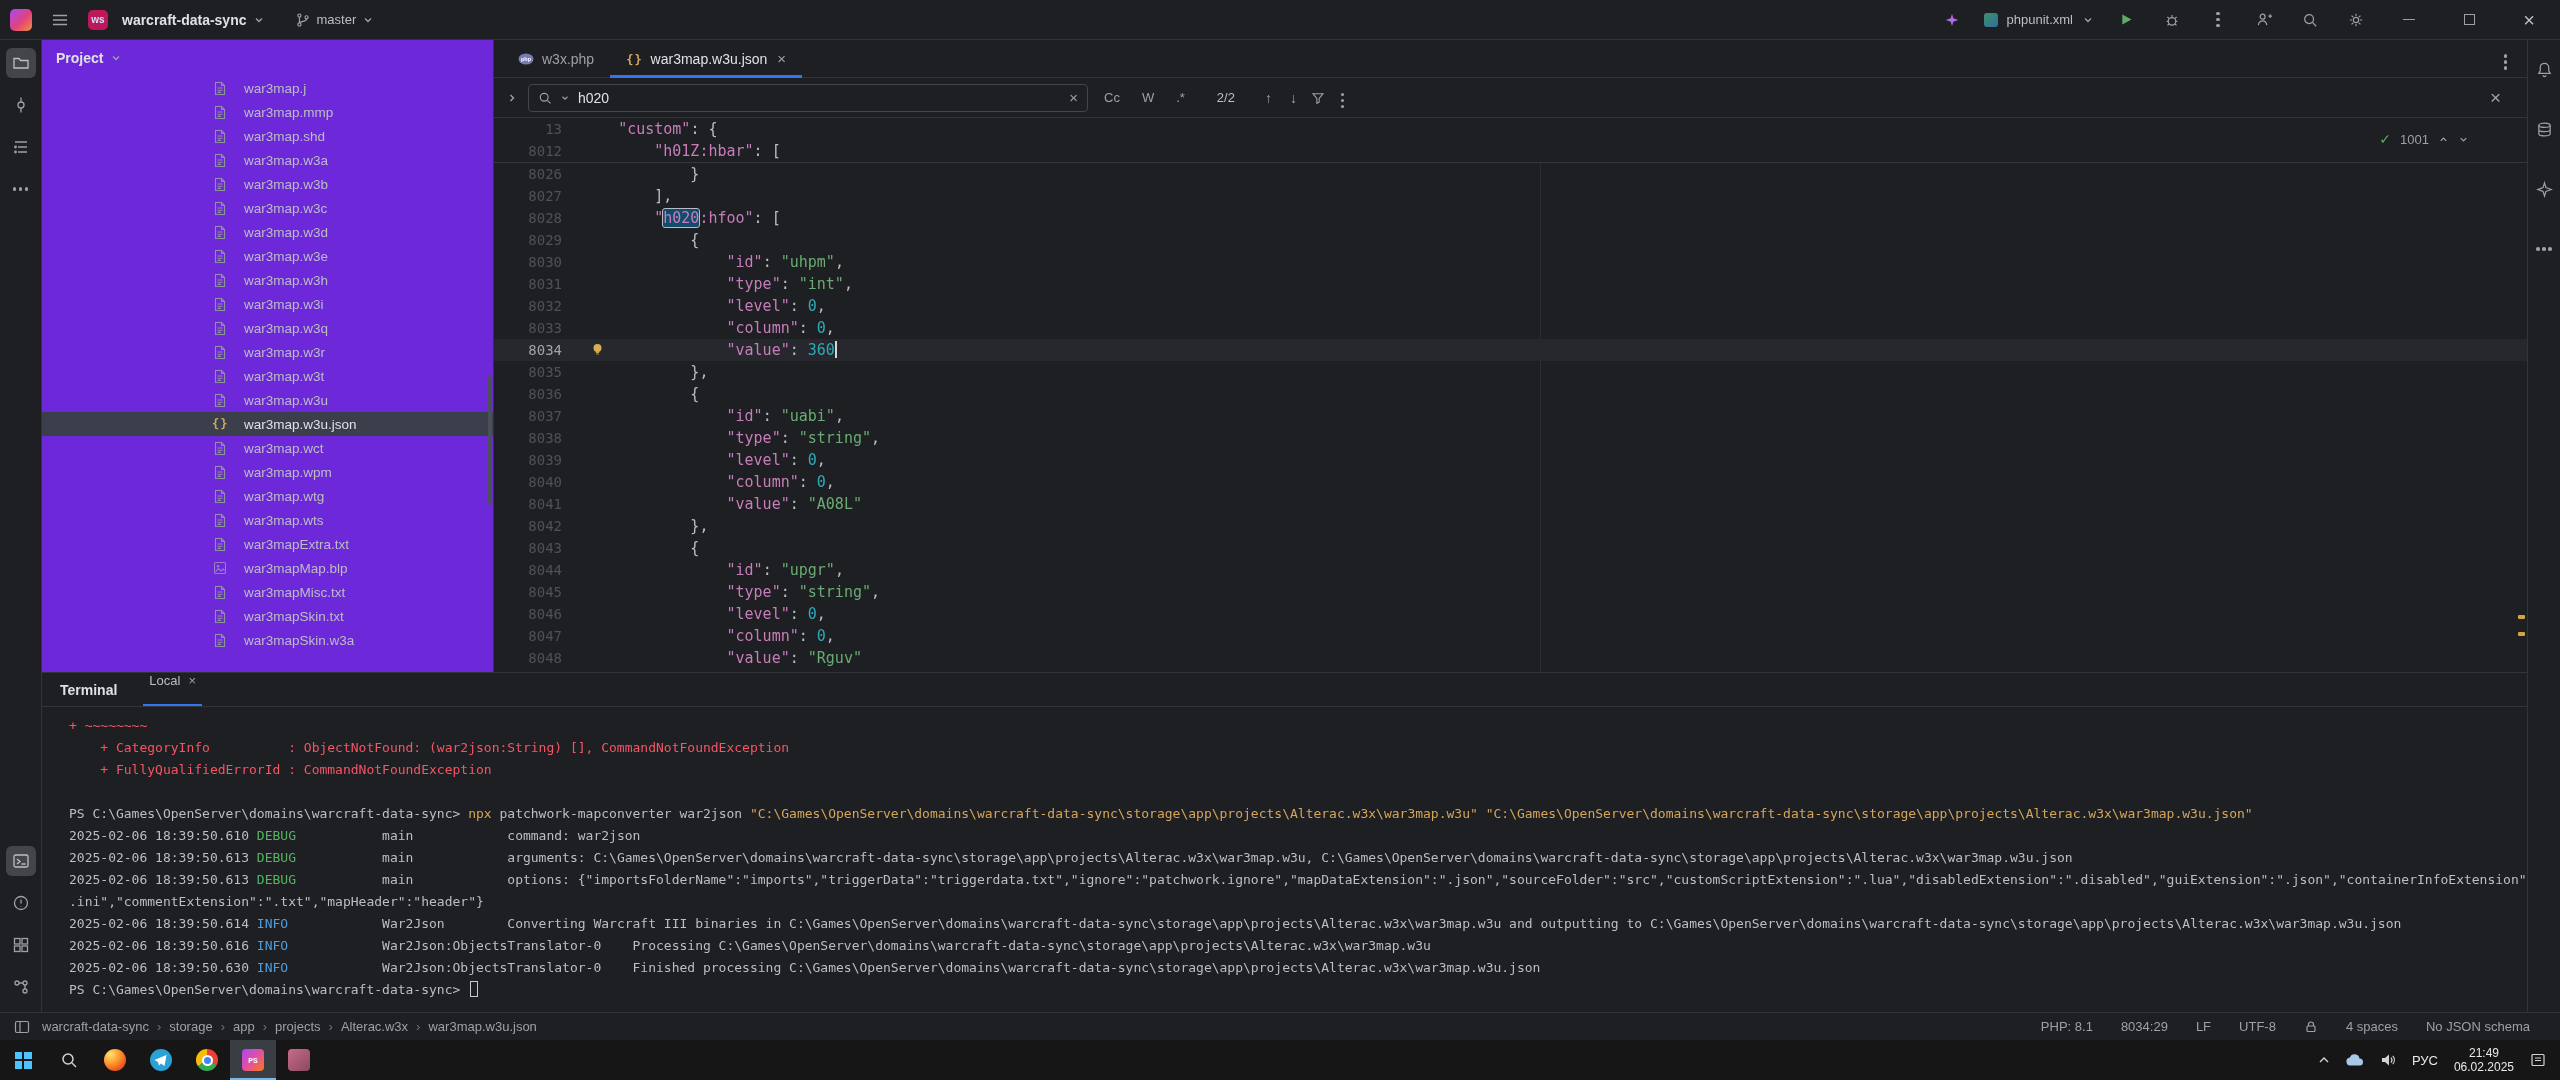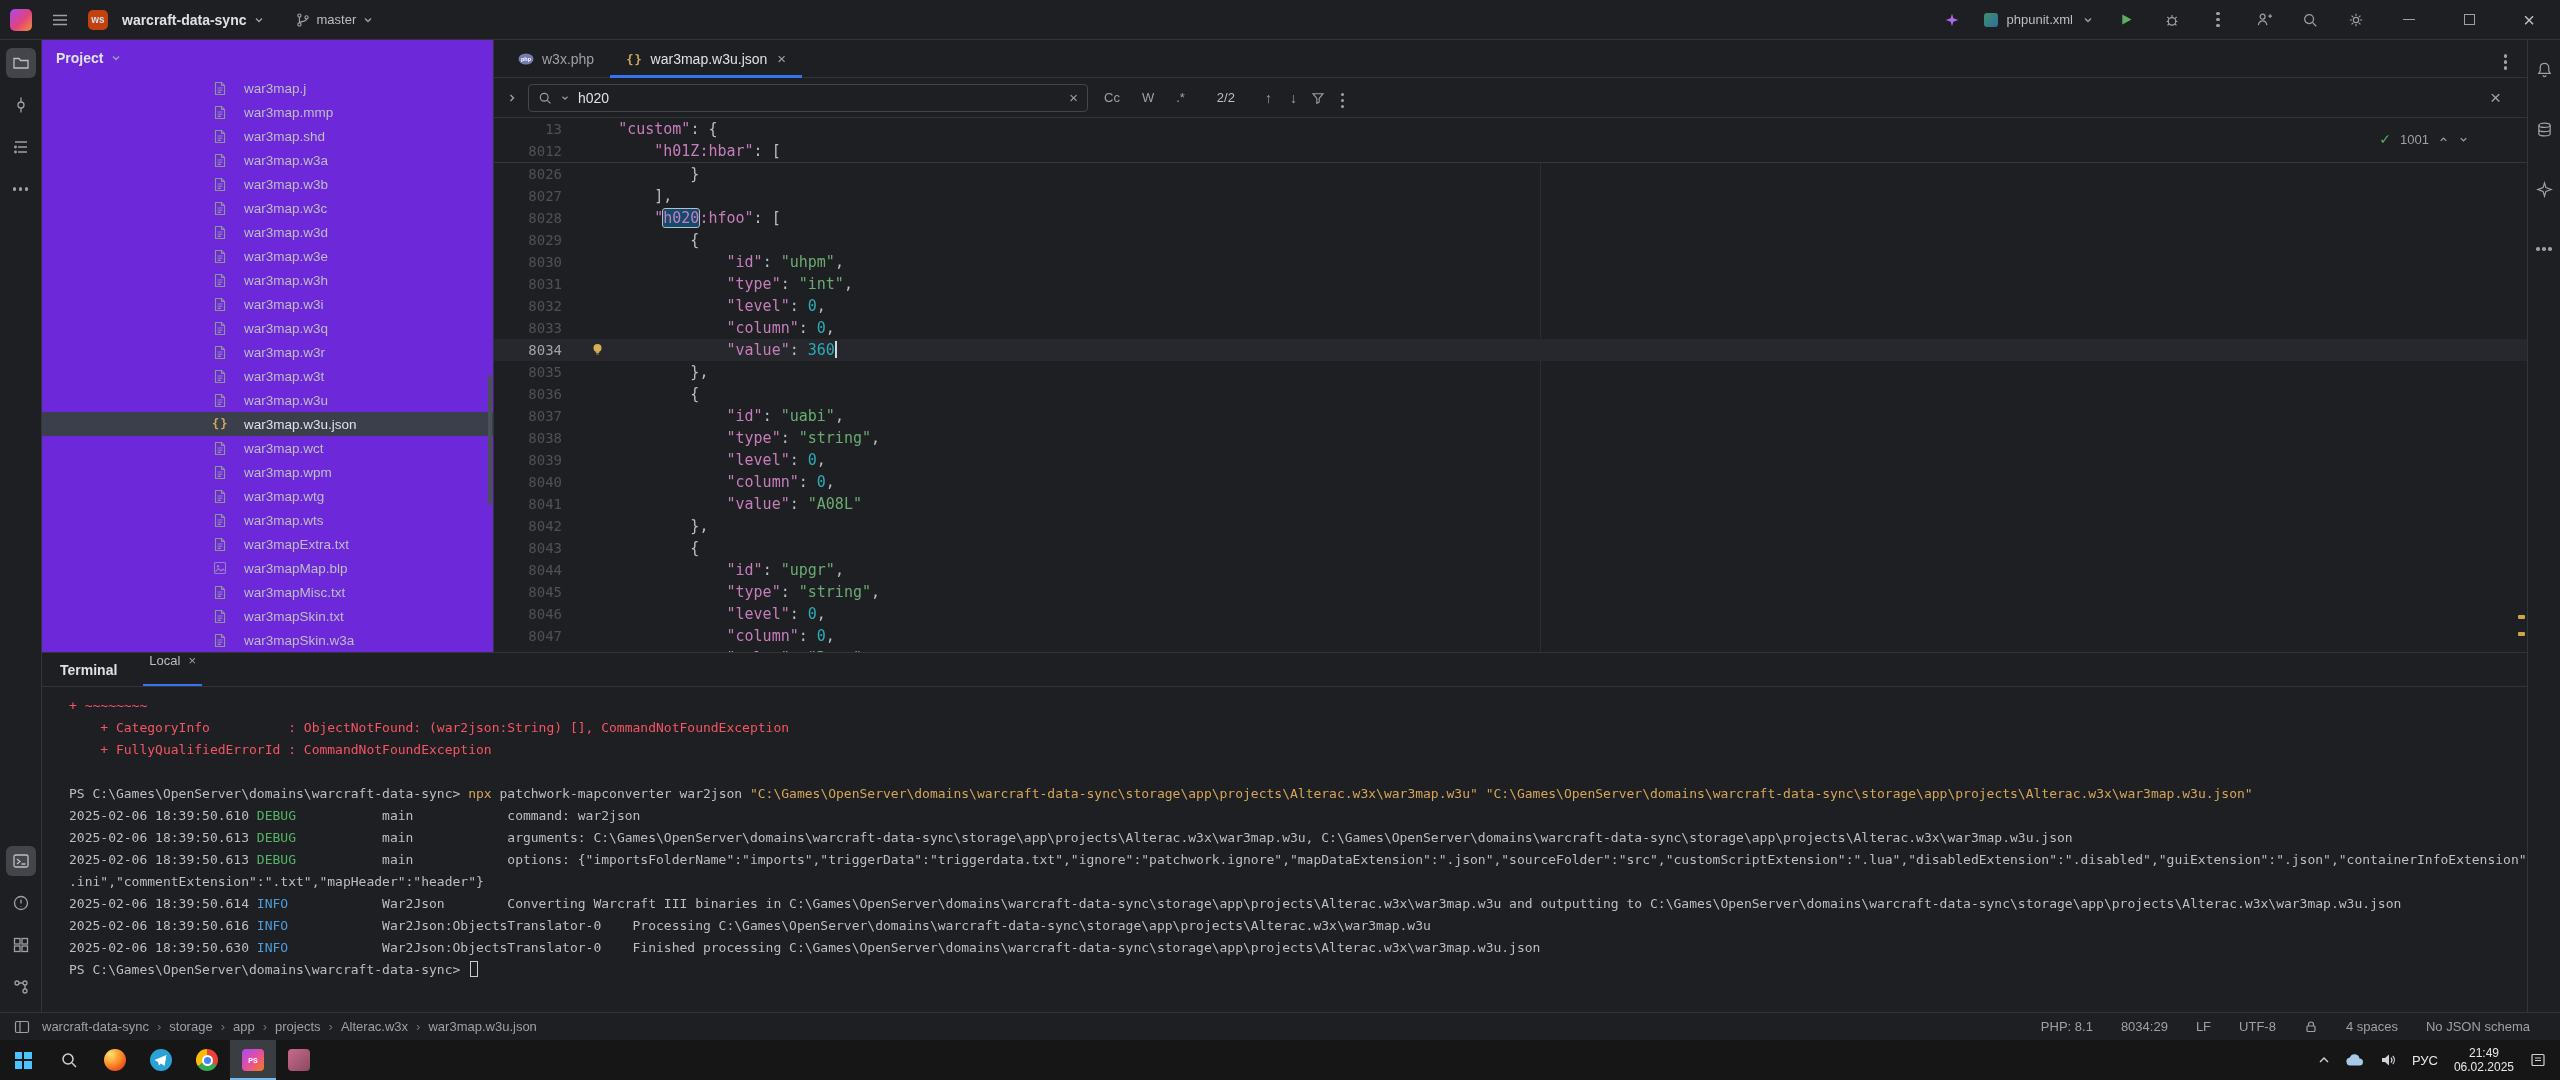--- a/index.html
+++ b/index.html
@@ -5,21 +5,21 @@
   *{margin:0;padding:0;box-sizing:border-box;}
   html,body{width:2560px;height:1080px;overflow:hidden;background:#1e1f22;}
   body{font-family:"Liberation Sans",sans-serif;color:#bcbec4;}
   .screen{position:absolute;inset:0;width:2560px;height:1080px;background:#1e1f22;}
   svg{display:block;}
 
   
   .titlebar{position:absolute;left:0;top:0;width:2560px;height:40px;background:#1e1f22;border-bottom:1px solid #323438;display:flex;align-items:center;padding:0 10px;gap:14px;z-index:10;}
   .logo{width:22px;height:22px;border-radius:5px;background:linear-gradient(135deg,#a948f5 0%,#e0447c 55%,#f2903a 100%);}
   .tb-icon{display:grid;place-items:center;width:28px;height:28px;border-radius:6px;}
-  .proj-badge{width:20px;height:20px;border-radius:5px;background:#c2410c;color:#cfe0f5;font-size:10px;font-weight:bold;display:grid;place-items:center;}
+  .proj-badge{width:20px;height:20px;border-radius:5px;background:#be185d;color:#cfe0f5;font-size:10px;font-weight:bold;display:grid;place-items:center;}
   .proj-name{display:flex;align-items:center;gap:6px;color:#dfe1e5;font-size:14px;font-weight:600;}
   .branch{display:flex;align-items:center;gap:6px;color:#bcbec4;font-size:13px;margin-left:16px;}
   .tb-right{margin-left:auto;display:flex;align-items:center;gap:18px;}
   .runconfig{display:flex;align-items:center;gap:9px;font-size:13px;color:#bcbec4;}
   .runcfg-ico{width:14px;height:14px;border-radius:3px;background:linear-gradient(135deg,#3f8f6a,#2e6f9e);}
   .winbtn{width:42px;height:30px;display:grid;place-items:center;color:#bcbec4;}
   .maxbox{width:11px;height:11px;border:1.5px solid #9da0a8;display:inline-block;}
   .minline{width:12px;height:1.5px;background:#9da0a8;display:inline-block;}
   .closex{font-size:20px;line-height:1;}
   .kebab{width:3.5px;height:3.5px;border-radius:50%;background:#9da0a8;box-shadow:0 -6px 0 #9da0a8,0 6px 0 #9da0a8;display:inline-block;}
@@ -72,21 +72,21 @@
   .tok-s{color:#6aab73;}
   .tok-num{color:#2aacb8;}
   .tok-kh{color:#c77dbb;background:#134b6c;outline:1.5px solid #b9bcc3;border-radius:2px;}
   .bulb{position:absolute;left:96px;top:3px;}
   .caret{display:inline-block;width:2px;height:17px;background:#d4d6da;vertical-align:-3px;}
   .inspections{position:absolute;top:10px;right:50px;display:flex;align-items:center;gap:9px;font:13px "Liberation Sans",sans-serif;color:#9da0a8;background:#1e1f22;padding:3px 8px;border-radius:6px;z-index:3;}
   .insp-check{color:#5fad65;font-size:14px;}
   .mark{position:absolute;right:2px;width:7px;height:4px;background:#d0a343;border-radius:1px;z-index:3;}
 
   
-  .terminal{position:absolute;left:42px;top:652px;width:2485px;height:340px;background:#1e1f22;border-top:1px solid #323438;}
+  .terminal{position:absolute;left:42px;top:672px;width:2485px;height:340px;background:#1e1f22;border-top:1px solid #323438;}
   .term-header{height:34px;display:flex;align-items:center;gap:26px;padding-left:18px;border-bottom:1px solid #323438;}
   .term-title{font-size:14px;color:#dfe1e5;font-weight:600;}
   .term-tab{display:flex;gap:8px;height:100%;padding:0 6px;font-size:13px;color:#bcbec4;position:relative;}
   .term-tab::after{content:"";position:absolute;left:0;right:0;bottom:0;height:2px;background:#3574f0;}
   .term-body{padding:8px 0 0 27px;font:13px/22px "DejaVu Sans Mono",monospace;}
   .tline{height:22px;white-space:pre;}
   .t-fg{color:#bcbec4;}
   .t-red{color:#f75464;}
   .t-green{color:#56b365;}
   .t-blue{color:#4f9ddb;}

